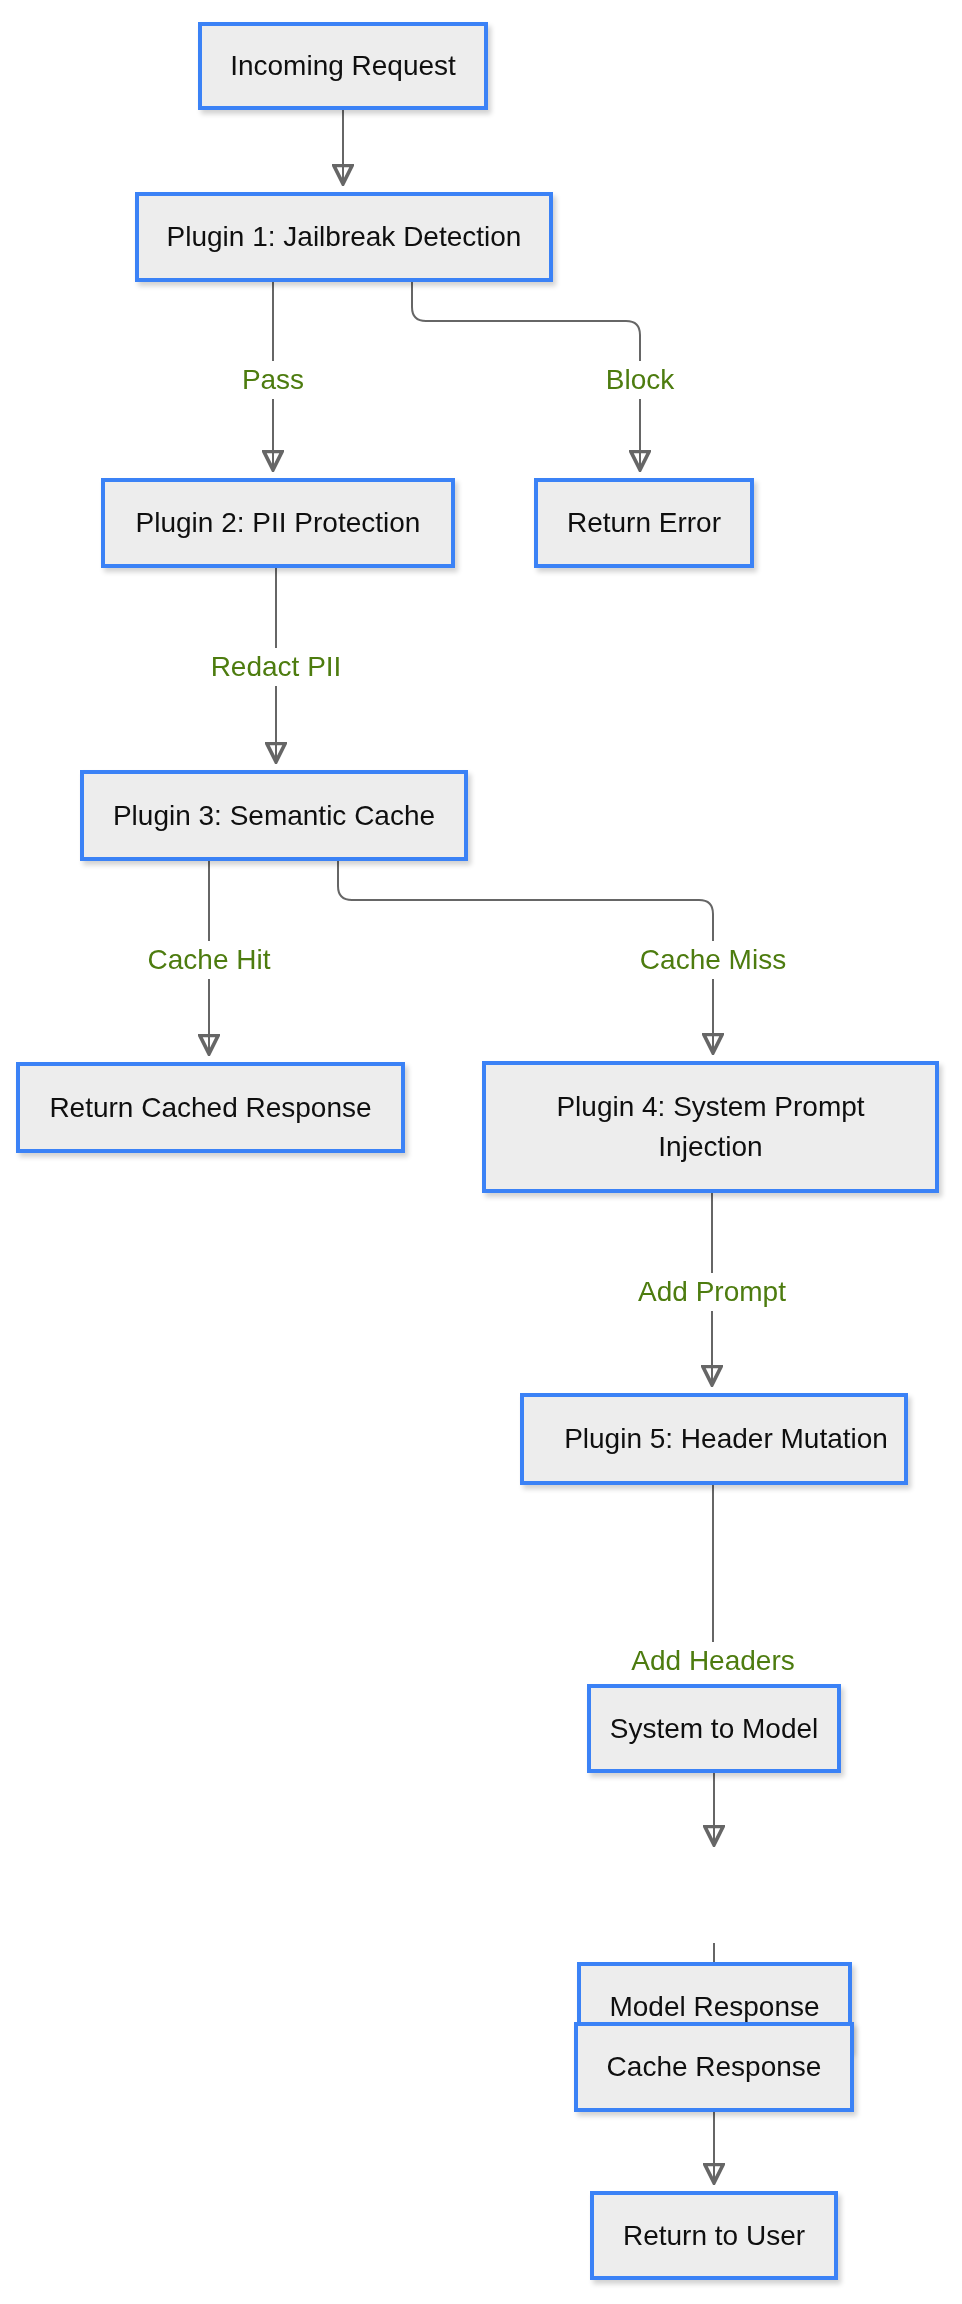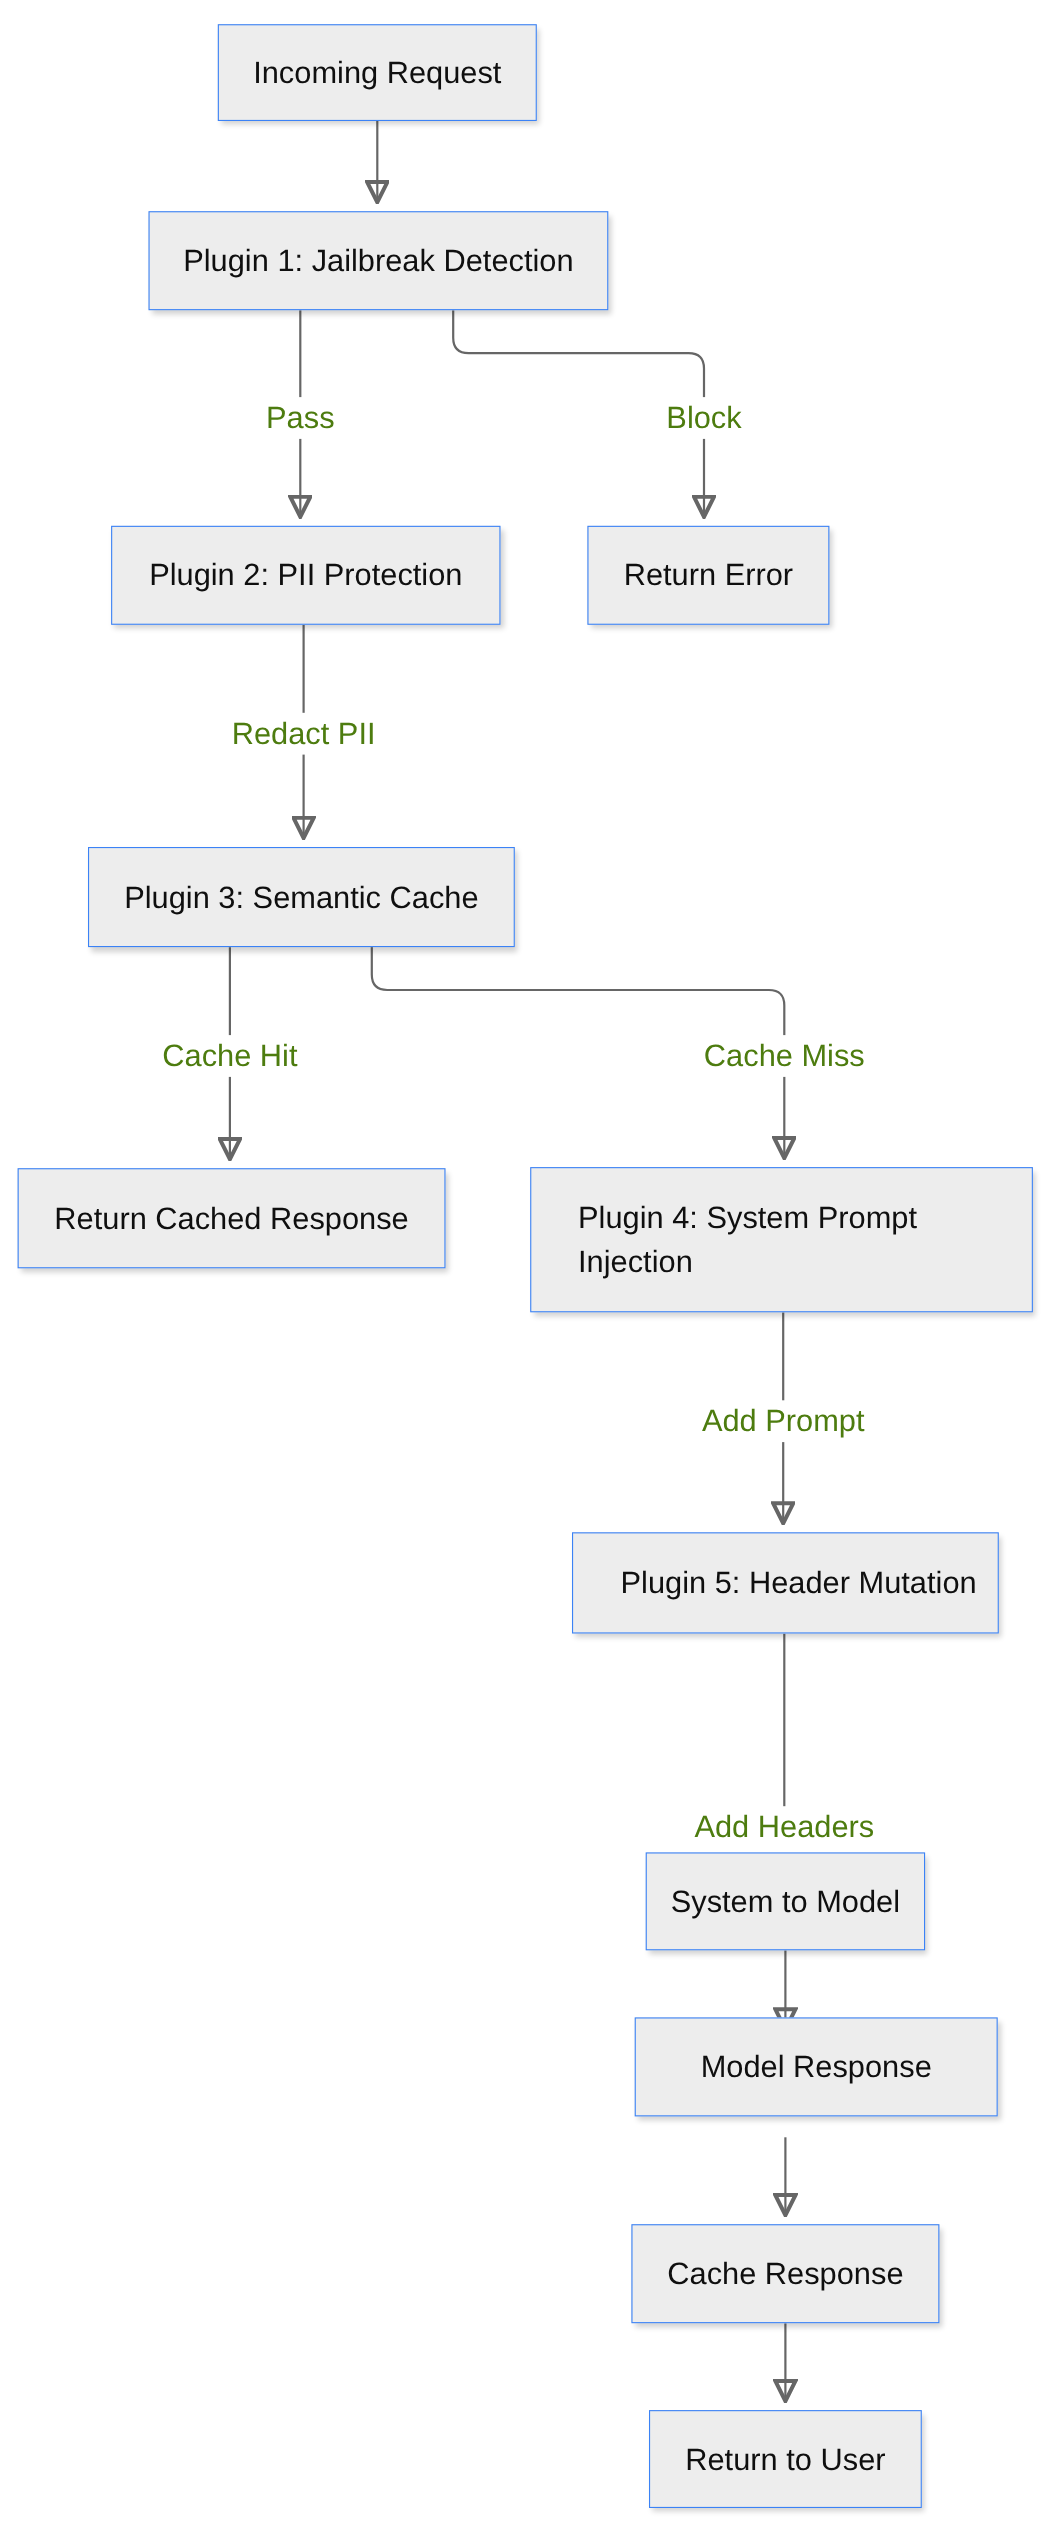--- a/index.html
+++ b/index.html
@@ -24,26 +24,26 @@
   }
   .edges-layer path {
     fill: none;
     stroke: #666666;
     stroke-width: 2px;
   }
   .node {
     position: absolute;
     box-sizing: border-box;
     background: #ededed;
-    border: 1px solid #3b82f6;
+    border: 4px solid #3b82f6;
     box-shadow: 3px 4px 5px rgba(0,0,0,0.18);
     display: flex;
     align-items: center;
     justify-content: center;
-    text-align: left;
+    text-align: center;
     font-size: 28px;
     line-height: 40px;
     color: #0f0f0f;
   }
   .node .txt { display: inline-block; }
   .node .txt.wrap { max-width: 370px; }
 
   .edge-label {
     position: absolute;
     transform: translate(-50%, -50%);
@@ -58,21 +58,21 @@
   
   #n-incoming        { left: 198px; top:   22px; width: 290px; height:  88px; }
   #n-plugin1         { left: 135px; top:  192px; width: 418px; height:  90px; }
   #n-plugin2         { left: 101px; top:  478px; width: 354px; height:  90px; }
   #n-return-error    { left: 534px; top:  478px; width: 220px; height:  90px; }
   #n-plugin3         { left:  80px; top:  770px; width: 388px; height:  91px; }
   #n-return-cached   { left:  16px; top: 1062px; width: 389px; height:  91px; }
   #n-plugin4         { left: 482px; top: 1061px; width: 457px; height: 132px; }
   #n-plugin5         { left: 520px; top: 1393px; width: 388px; height:  92px; padding-left: 24px; }
   #n-route           { left: 587px; top: 1684px; width: 254px; height:  89px; }
-  #n-model-response  { left: 577px; top: 1834px; width: 330px; height:  90px; }
+  #n-model-response  { left: 577px; top: 1962px; width: 275px; height:  90px; }
   #n-cache-response  { left: 574px; top: 2022px; width: 280px; height:  90px; }
   #n-return-user     { left: 590px; top: 2191px; width: 248px; height:  89px; }
 
   
   #l-pass        { left: 273px; top:  380px; }
   #l-block       { left: 640px; top:  380px; }
   #l-redact      { left: 276px; top:  667px; }
   #l-cache-hit   { left: 209px; top:  960px; }
   #l-cache-miss  { left: 713px; top:  960px; }
   #l-add-prompt  { left: 712px; top: 1292px; }

